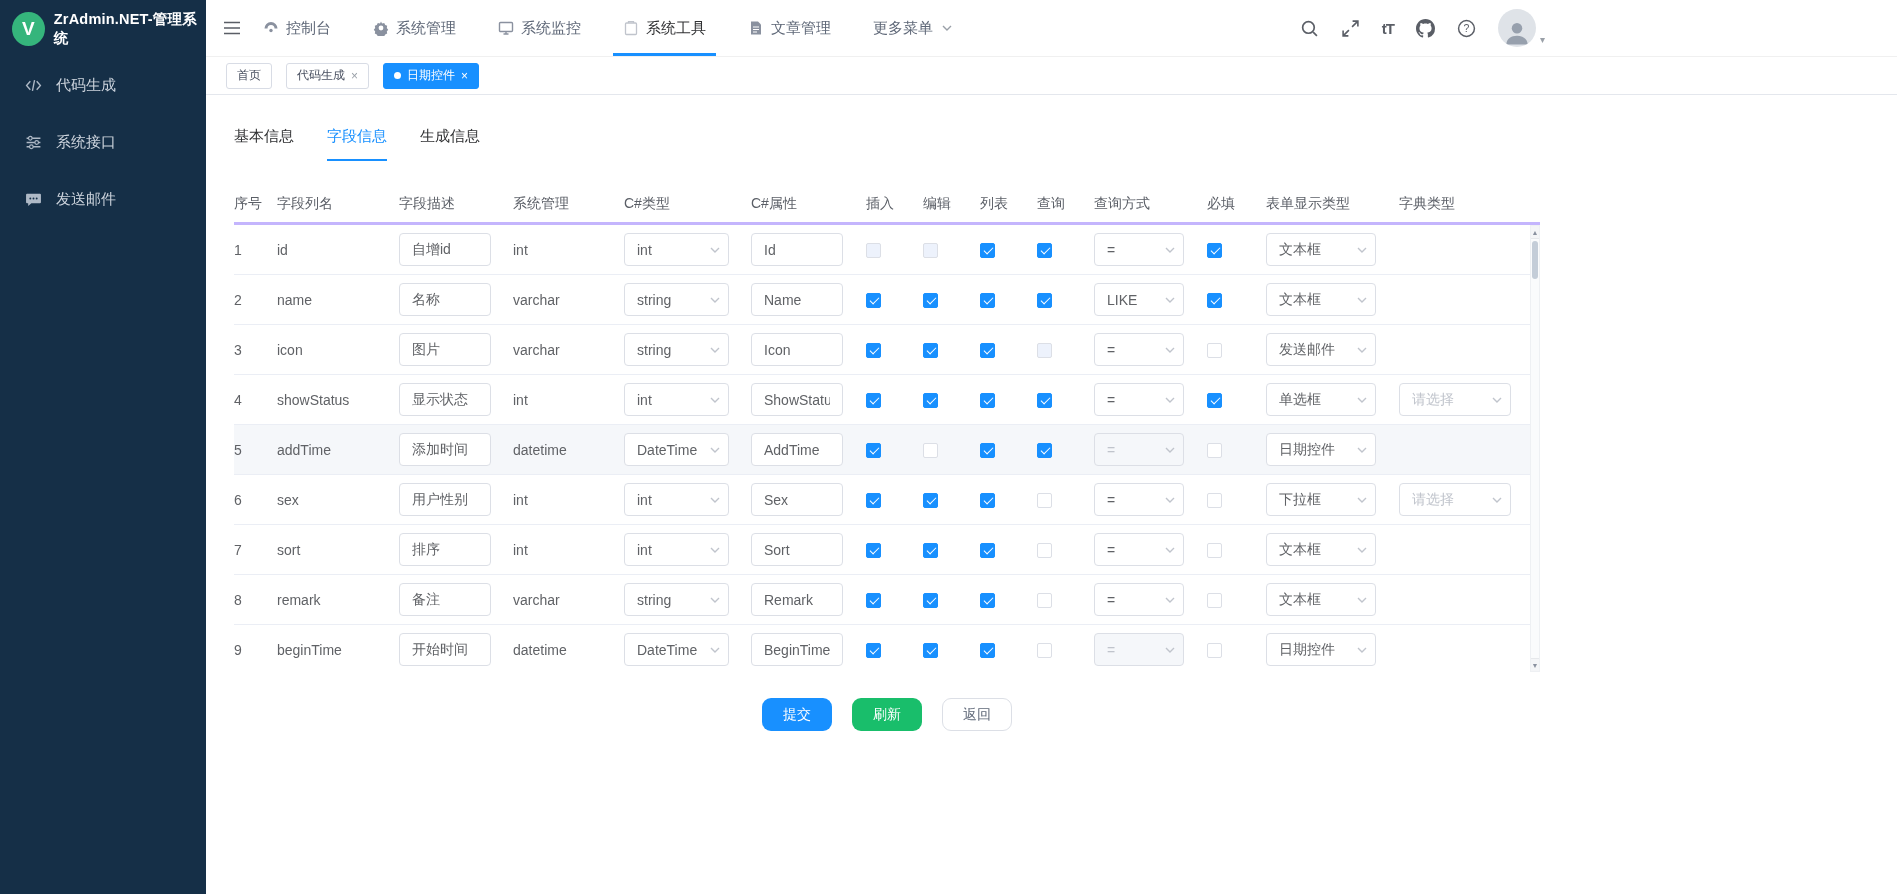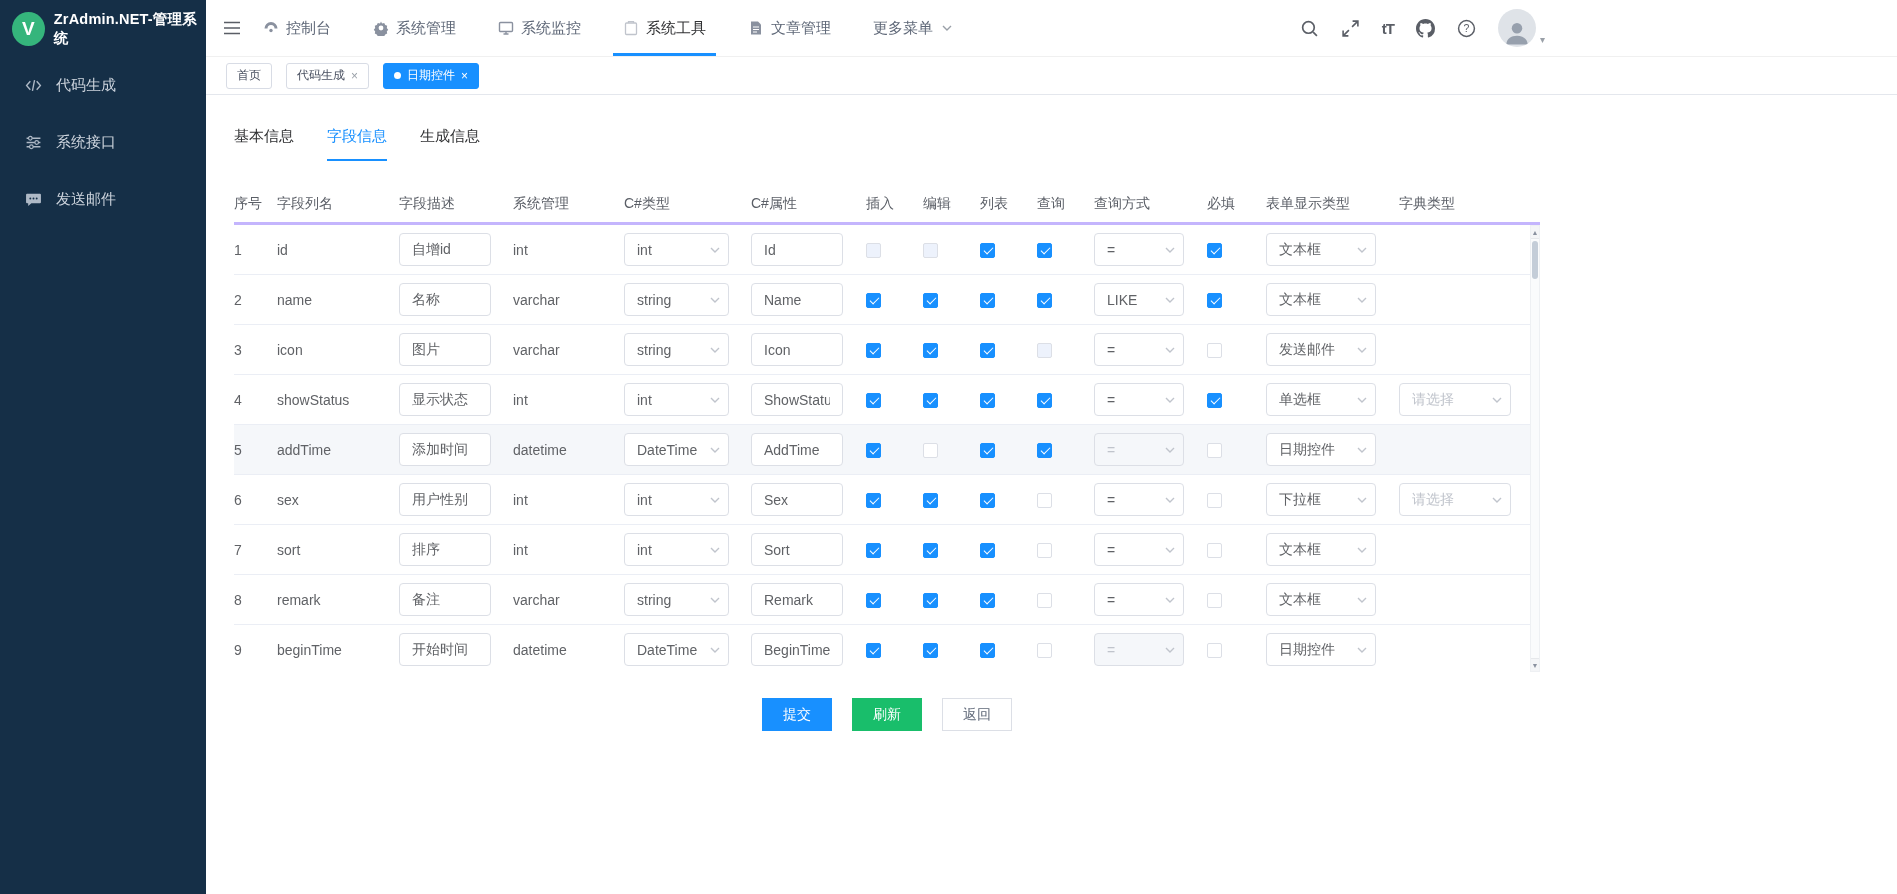--- a/index.html
+++ b/index.html
@@ -103,21 +103,21 @@
   .sb-arrow{ height:13px; display:flex; align-items:center; justify-content:center;
     font-size:7px; color:#8a919f; background:#f4f5f7; flex:none; cursor:pointer; }
   .sb-arrow.bottom{ border-top:1px solid #e6e8eb; }
   .sb-arrow.top{ border-bottom:1px solid #e6e8eb; }
   .sb-track{ flex:1; position:relative; }
   .sb-thumb{ position:absolute; top:2px; left:1px; width:6px; height:38px; border-radius:3px;
     background:#c4cdd8; cursor:pointer; }
 
   
   .footer-btns{ margin-top:26px; width:1306px; display:flex; justify-content:center; gap:20px; }
-  .btn{ height:33px; padding:0 20px; border-radius:0; font-size:14px; border:1px solid transparent;
+  .btn{ height:33px; padding:0 20px; border-radius:9px; font-size:14px; border:1px solid transparent;
     cursor:pointer; font-family:inherit; }
   .btn.primary{ background:var(--primary); color:#fff; }
   .btn.success{ background:var(--green); color:#fff; }
   .btn.plain{ background:#fff; color:#5f6878; border-color:#dcdfe6; }
 </style>
 </head>
 <body>
 
 <aside class="sidebar">
   <div class="logo-row">

